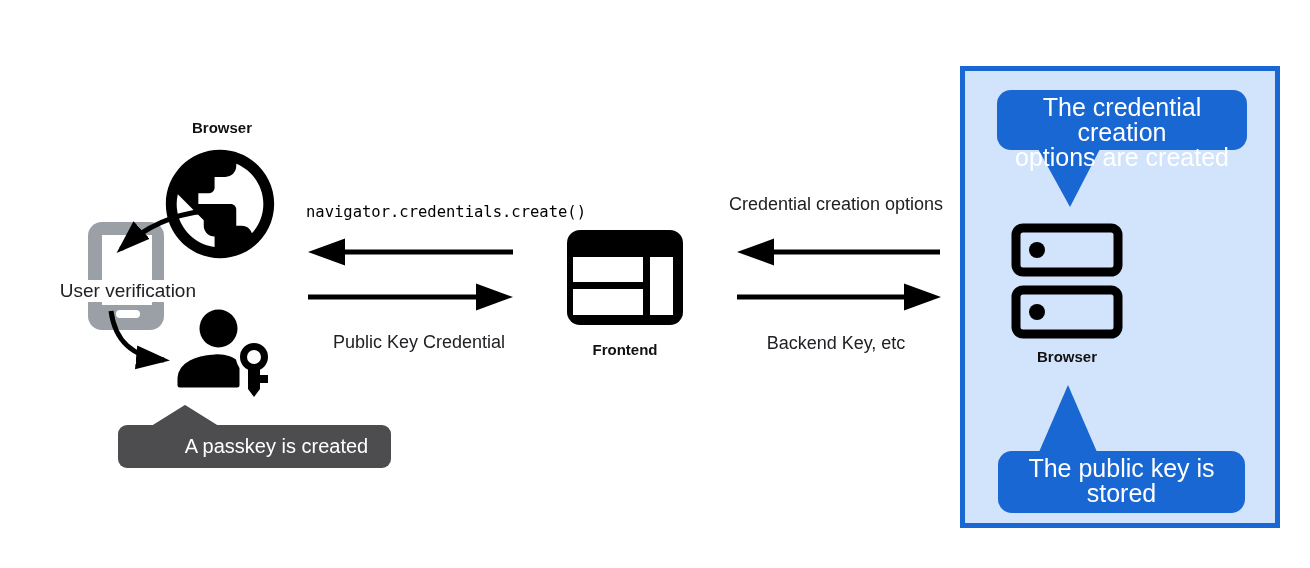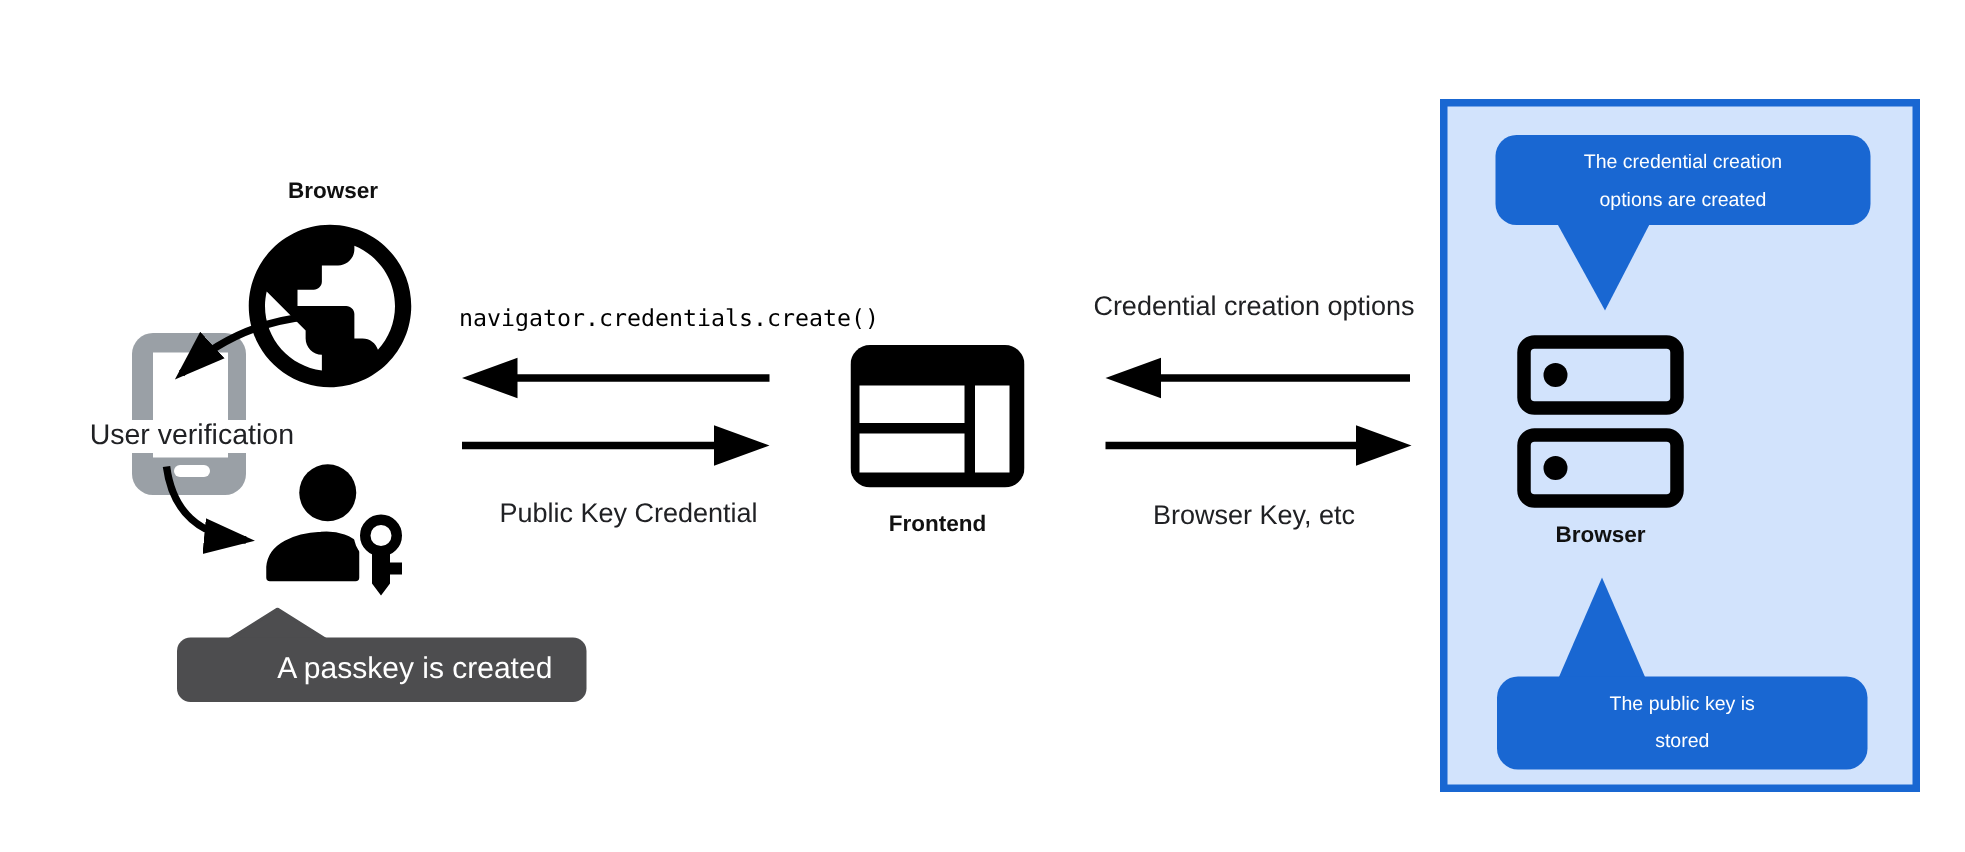--- a/index.html
+++ b/index.html
@@ -26,21 +26,21 @@
     font-size: 20px; line-height: 43px; text-align: center;
   }
   .panel {
     box-sizing: border-box;
     background: #D2E3FC;
     border: 5px solid #1967D2;
   }
   .bubble {
     box-sizing: border-box;
     background: #1967D2; color: #ffffff; border-radius: 14px;
-    font-size: 13px; line-height: 25px; padding-top: 5px;
+    font-size: 25px; line-height: 25px; padding-top: 5px;
     text-align: center;
   }
   svg { display: block; }
 </style>
 </head>
 <body>
 
 <div class="canvas">
 
   <div class="abs lbl lbl-bold" style="left:162px; top:119px; width:120px;">Browser</div>
@@ -143,15 +143,15 @@
 
     <path d="M111,311 C115,341 132,357 164,360" fill="none" stroke="#000000" stroke-width="5" marker-end="url(#curveHead)"></path>
   </svg>
 
   <div class="abs lbl mono" style="left:286px; top:203px; width:300px;">navigator.credentials.create()</div>
 
   <div class="abs lbl lbl-reg" style="left:319px; top:332px; width:200px;">Public Key Credential</div>
 
   <div class="abs lbl lbl-reg" style="left:716px; top:194px; width:240px;">Credential creation options</div>
 
-  <div class="abs lbl lbl-reg" style="left:736px; top:333px; width:200px;">Browser Key, etc</div>
+  <div class="abs lbl lbl-reg" style="left:736px; top:333px; width:200px;">Backend Key, etc</div>
 
 </div>
 
 </body></html>

